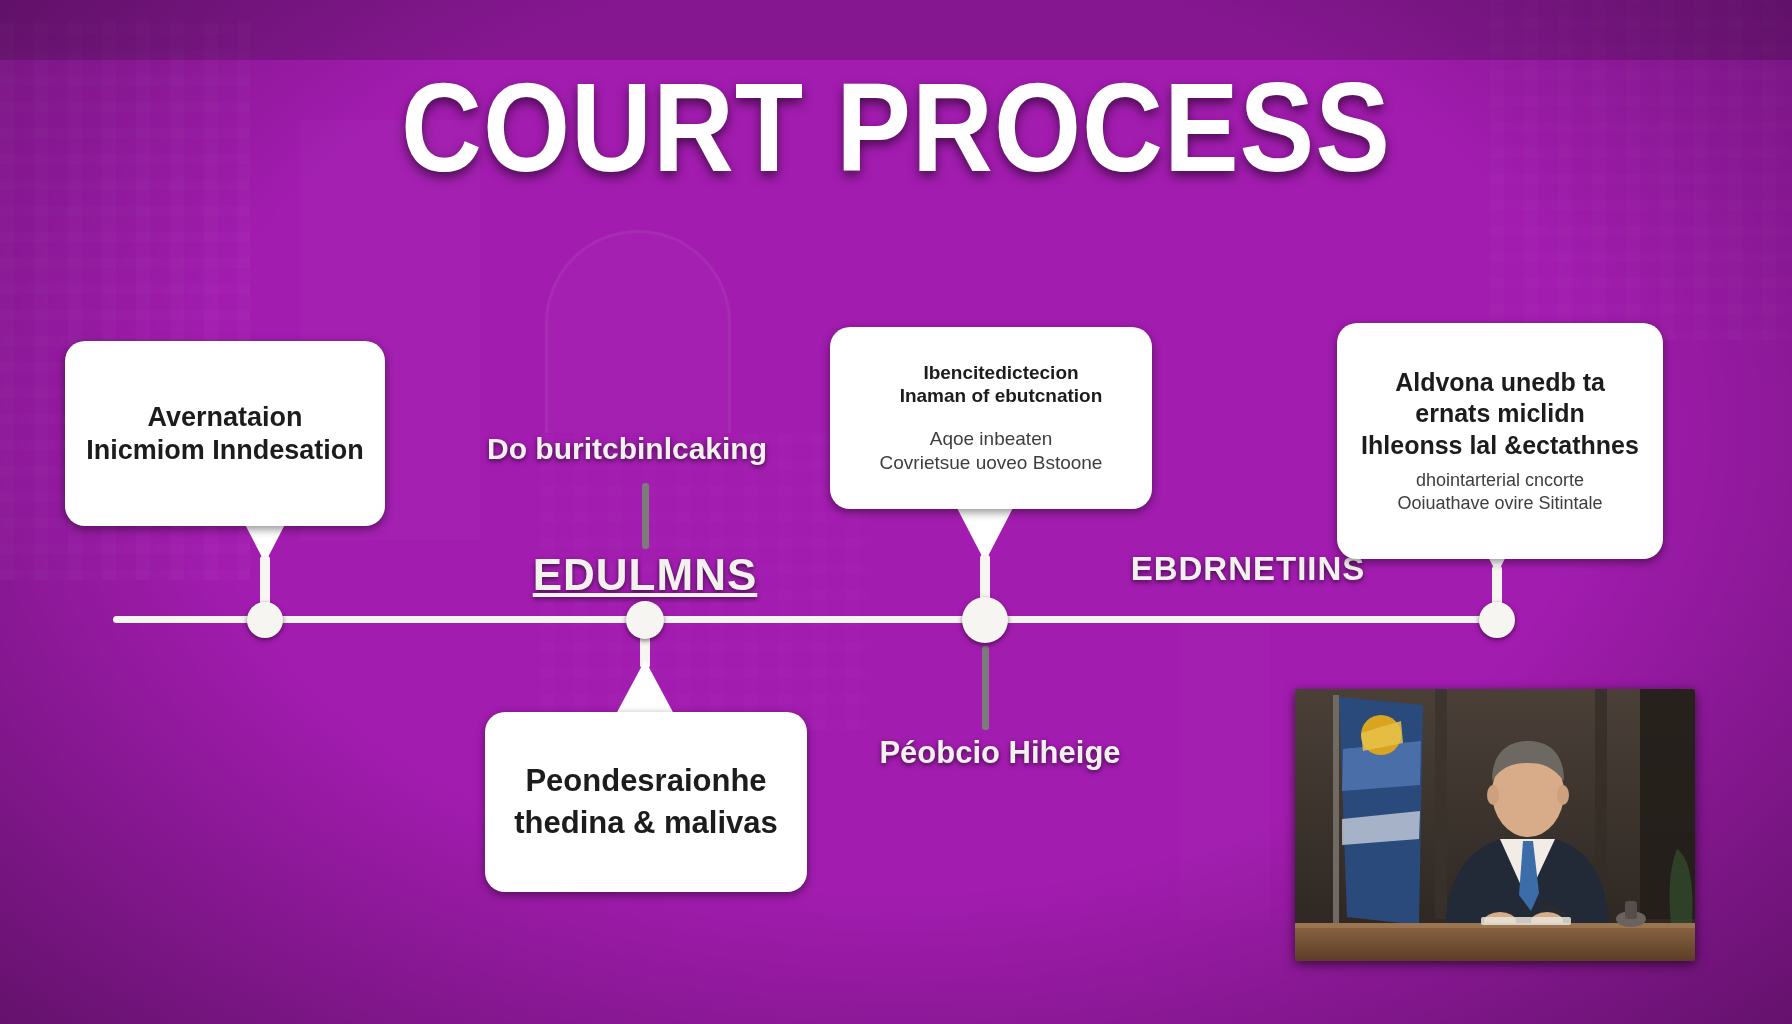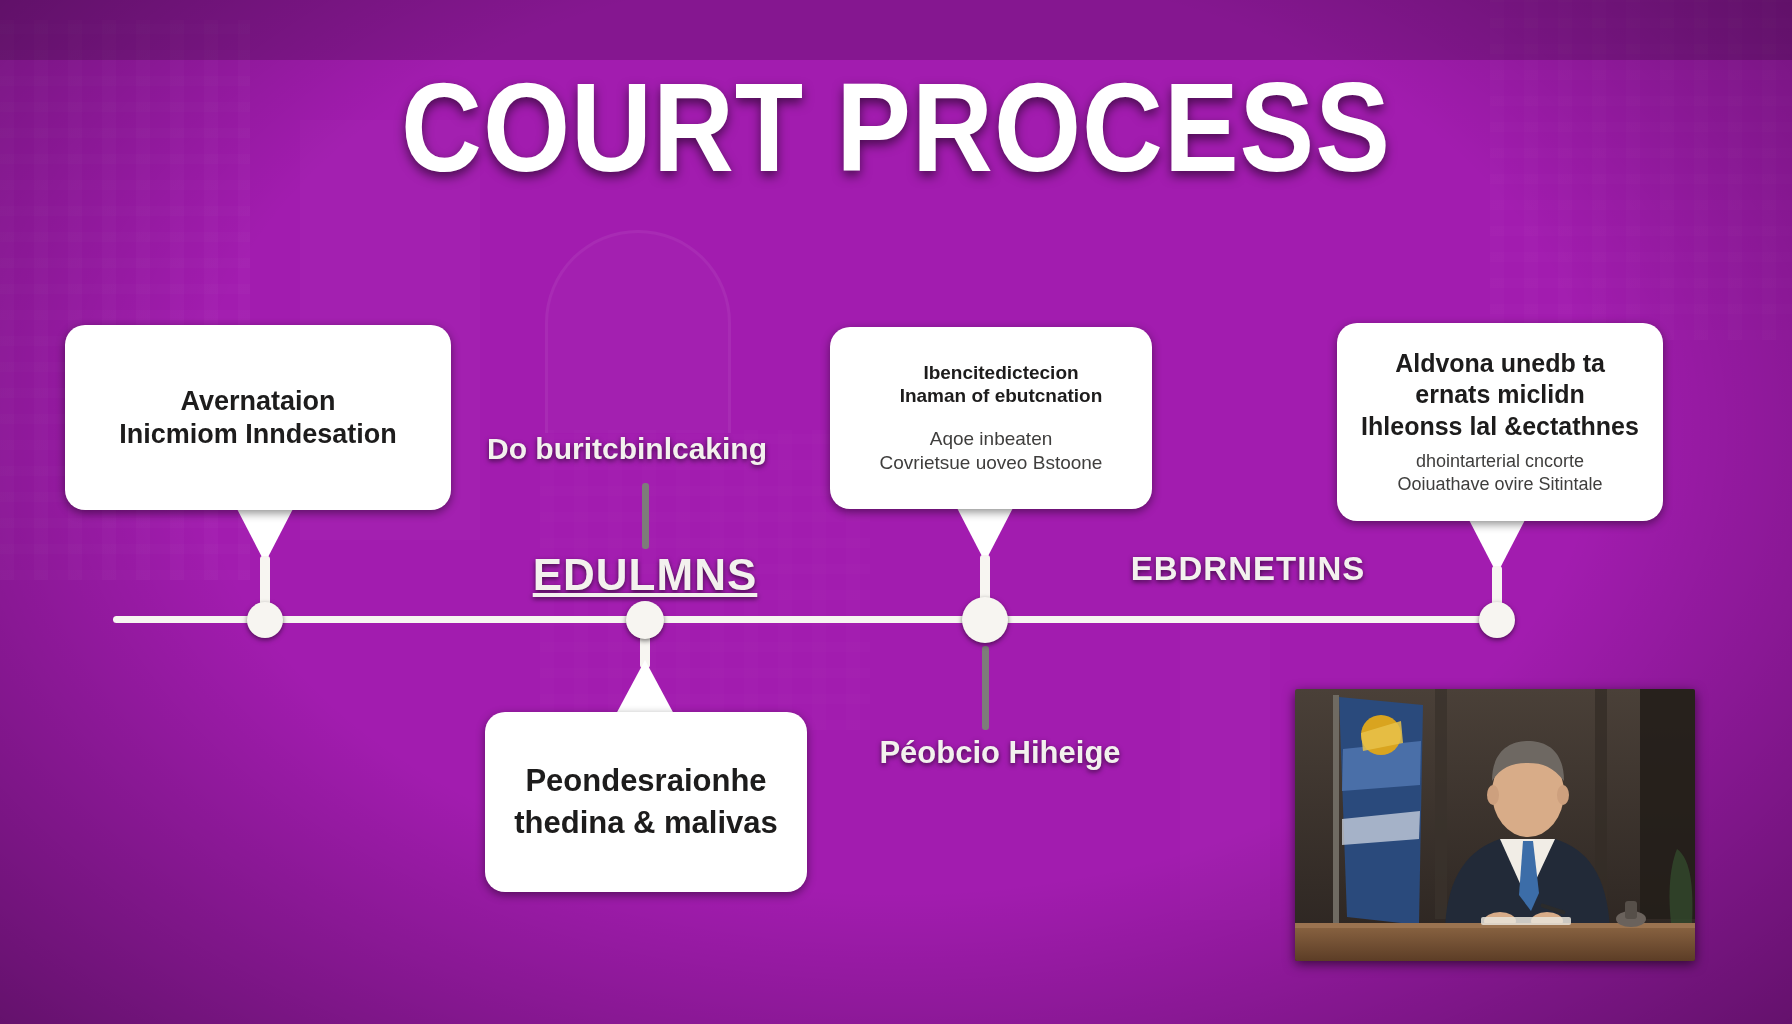--- a/index.html
+++ b/index.html
@@ -45,27 +45,27 @@
   .dot-4{left:1479px;top:602px;width:36px;height:36px;}
   
   .callout{
     position:absolute;background:#ffffff;border-radius:20px;
     display:flex;flex-direction:column;justify-content:center;align-items:center;
     text-align:center;box-shadow:0 3px 10px rgba(0,0,0,0.45);
     padding:10px 14px;box-sizing:border-box;
   }
   .c-title{font-weight:bold;color:#1d1c1c;line-height:1.22;}
   .c-sub{color:#3f3e3d;line-height:1.28;margin-top:10px;}
-  .box-tl{left:65px;top:325px;width:386px;height:185px;}
+  .box-tl{left:65px;top:341px;width:320px;height:185px;}
   .box-tl .c-title{font-size:27px;}
   .box-tl .c-sub{font-size:20px;}
   .box-tc{left:830px;top:327px;width:322px;height:182px;}
   .box-tc .c-title{font-size:19px;margin-left:20px;}
   .box-tc .c-sub{font-size:19px;margin-top:20px;}
-  .box-tr{left:1337px;top:323px;width:326px;height:198px;padding:8px 10px;}
+  .box-tr{left:1337px;top:323px;width:326px;height:236px;padding:8px 10px;}
   .box-tr .c-title{font-size:25px;line-height:1.25;}
   .box-tr .c-sub{font-size:18px;margin-top:8px;}
   .box-b{left:485px;top:712px;width:322px;height:180px;}
   .box-b .c-title{font-size:31px;line-height:1.35;}
   
   .ptr-down{position:absolute;width:0;height:0;border-left:30px solid transparent;border-right:30px solid transparent;border-top:58px solid #ffffff;}
   .ptr-up{position:absolute;width:0;height:0;border-left:30px solid transparent;border-right:30px solid transparent;border-bottom:56px solid #ffffff;}
   .stem-w{position:absolute;width:10px;background:#f7f5f1;border-radius:3px;}
   .p-1{left:235px;top:505px;}
   .s-1{left:260px;top:556px;height:56px;}

